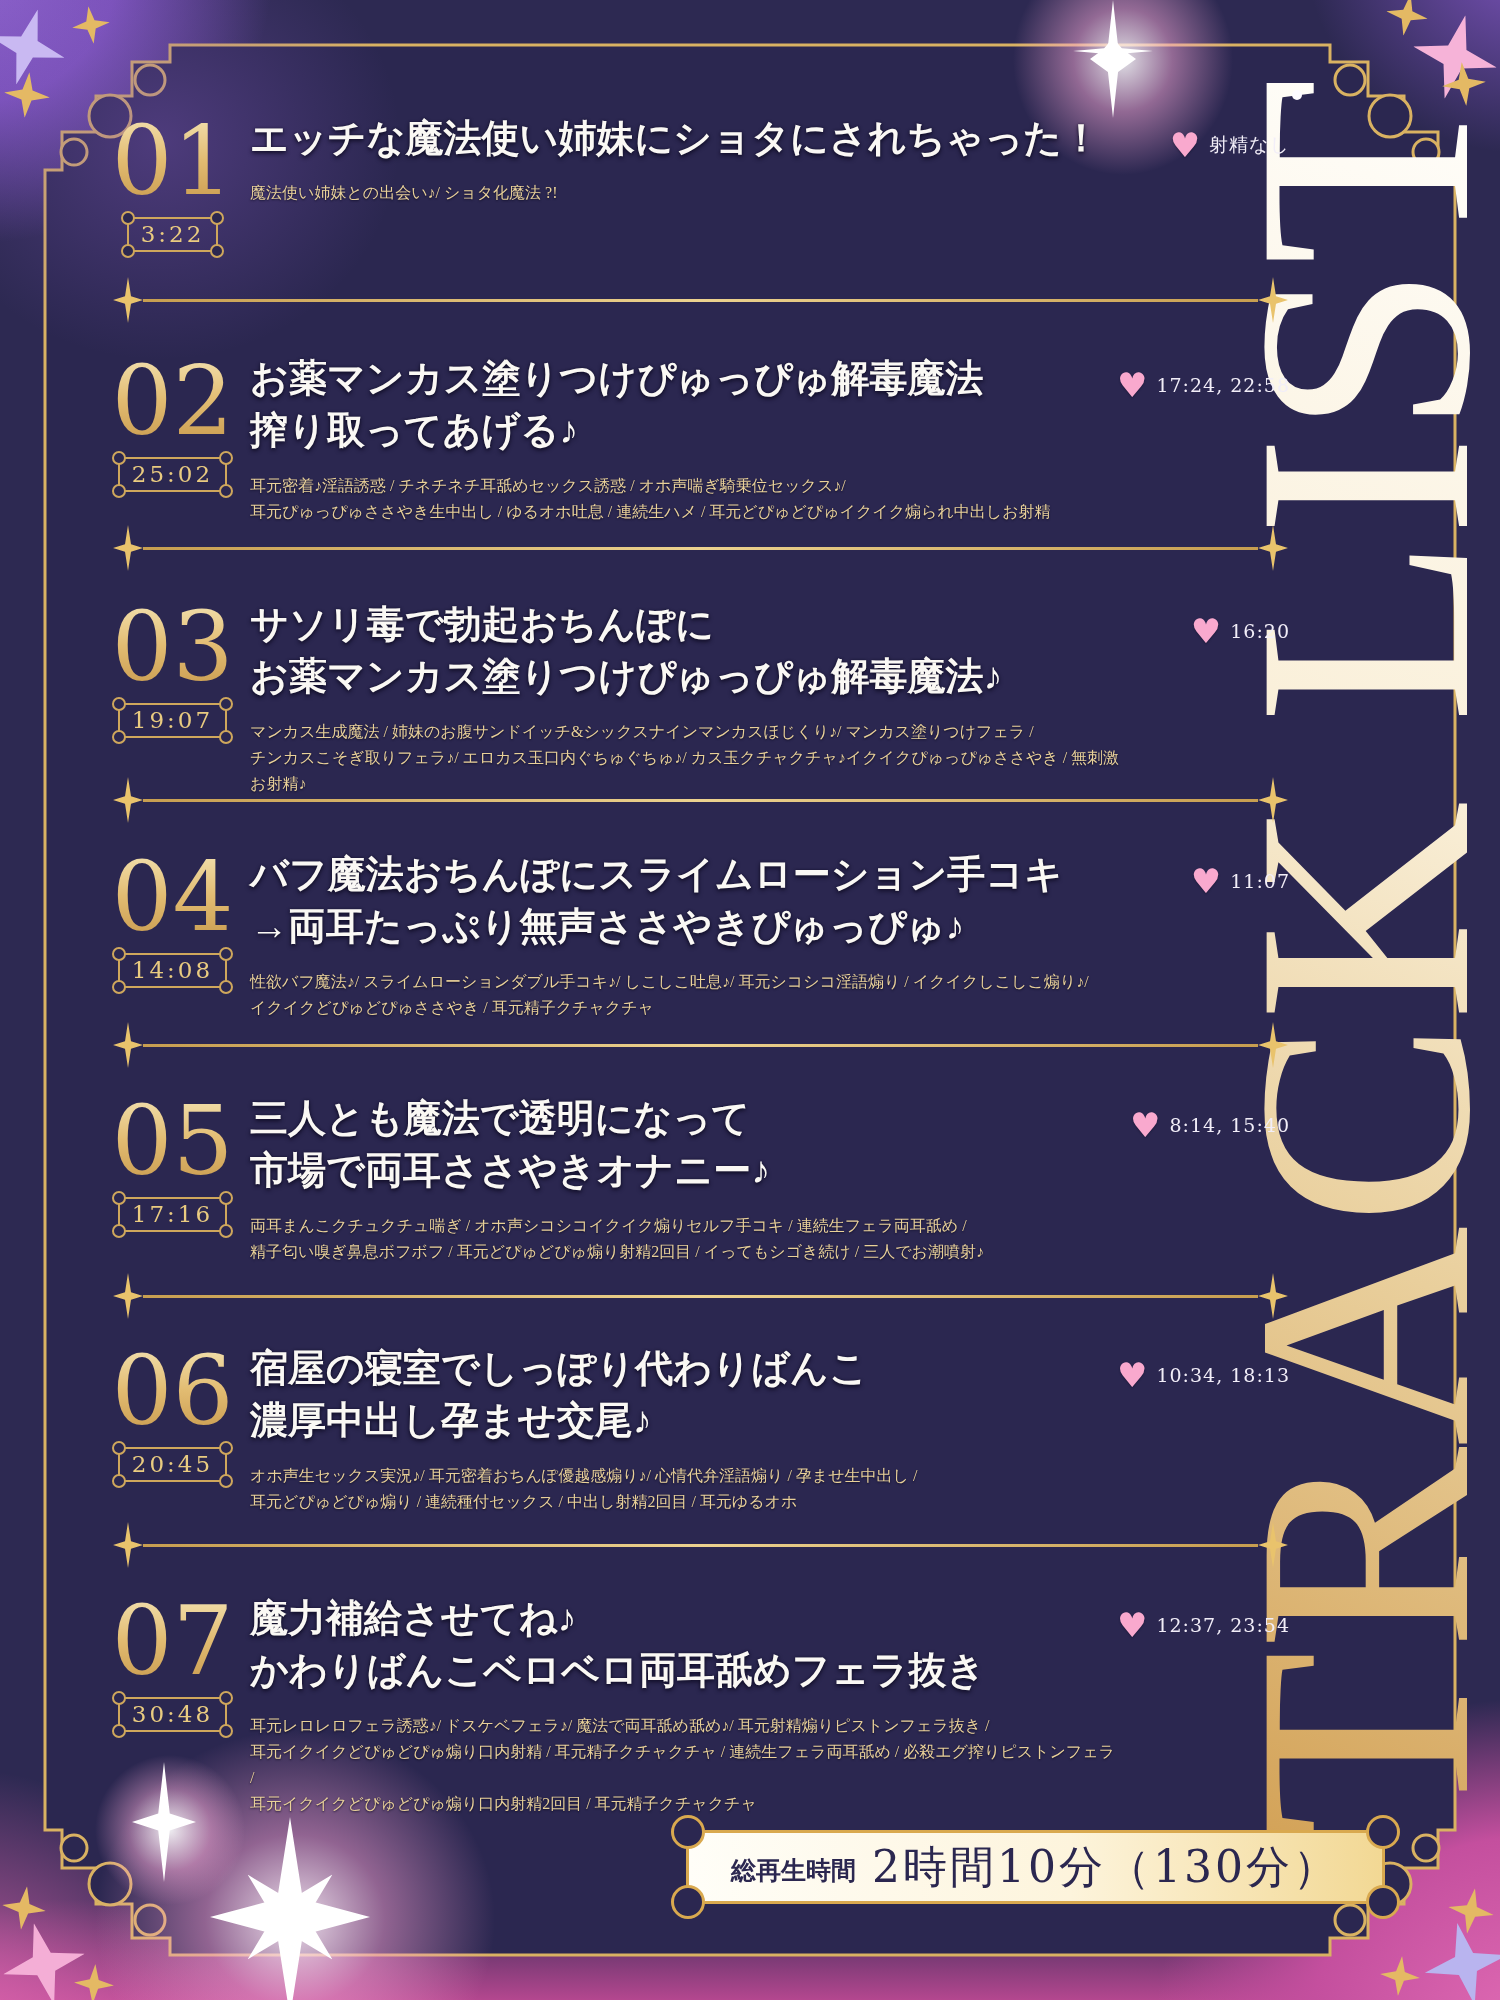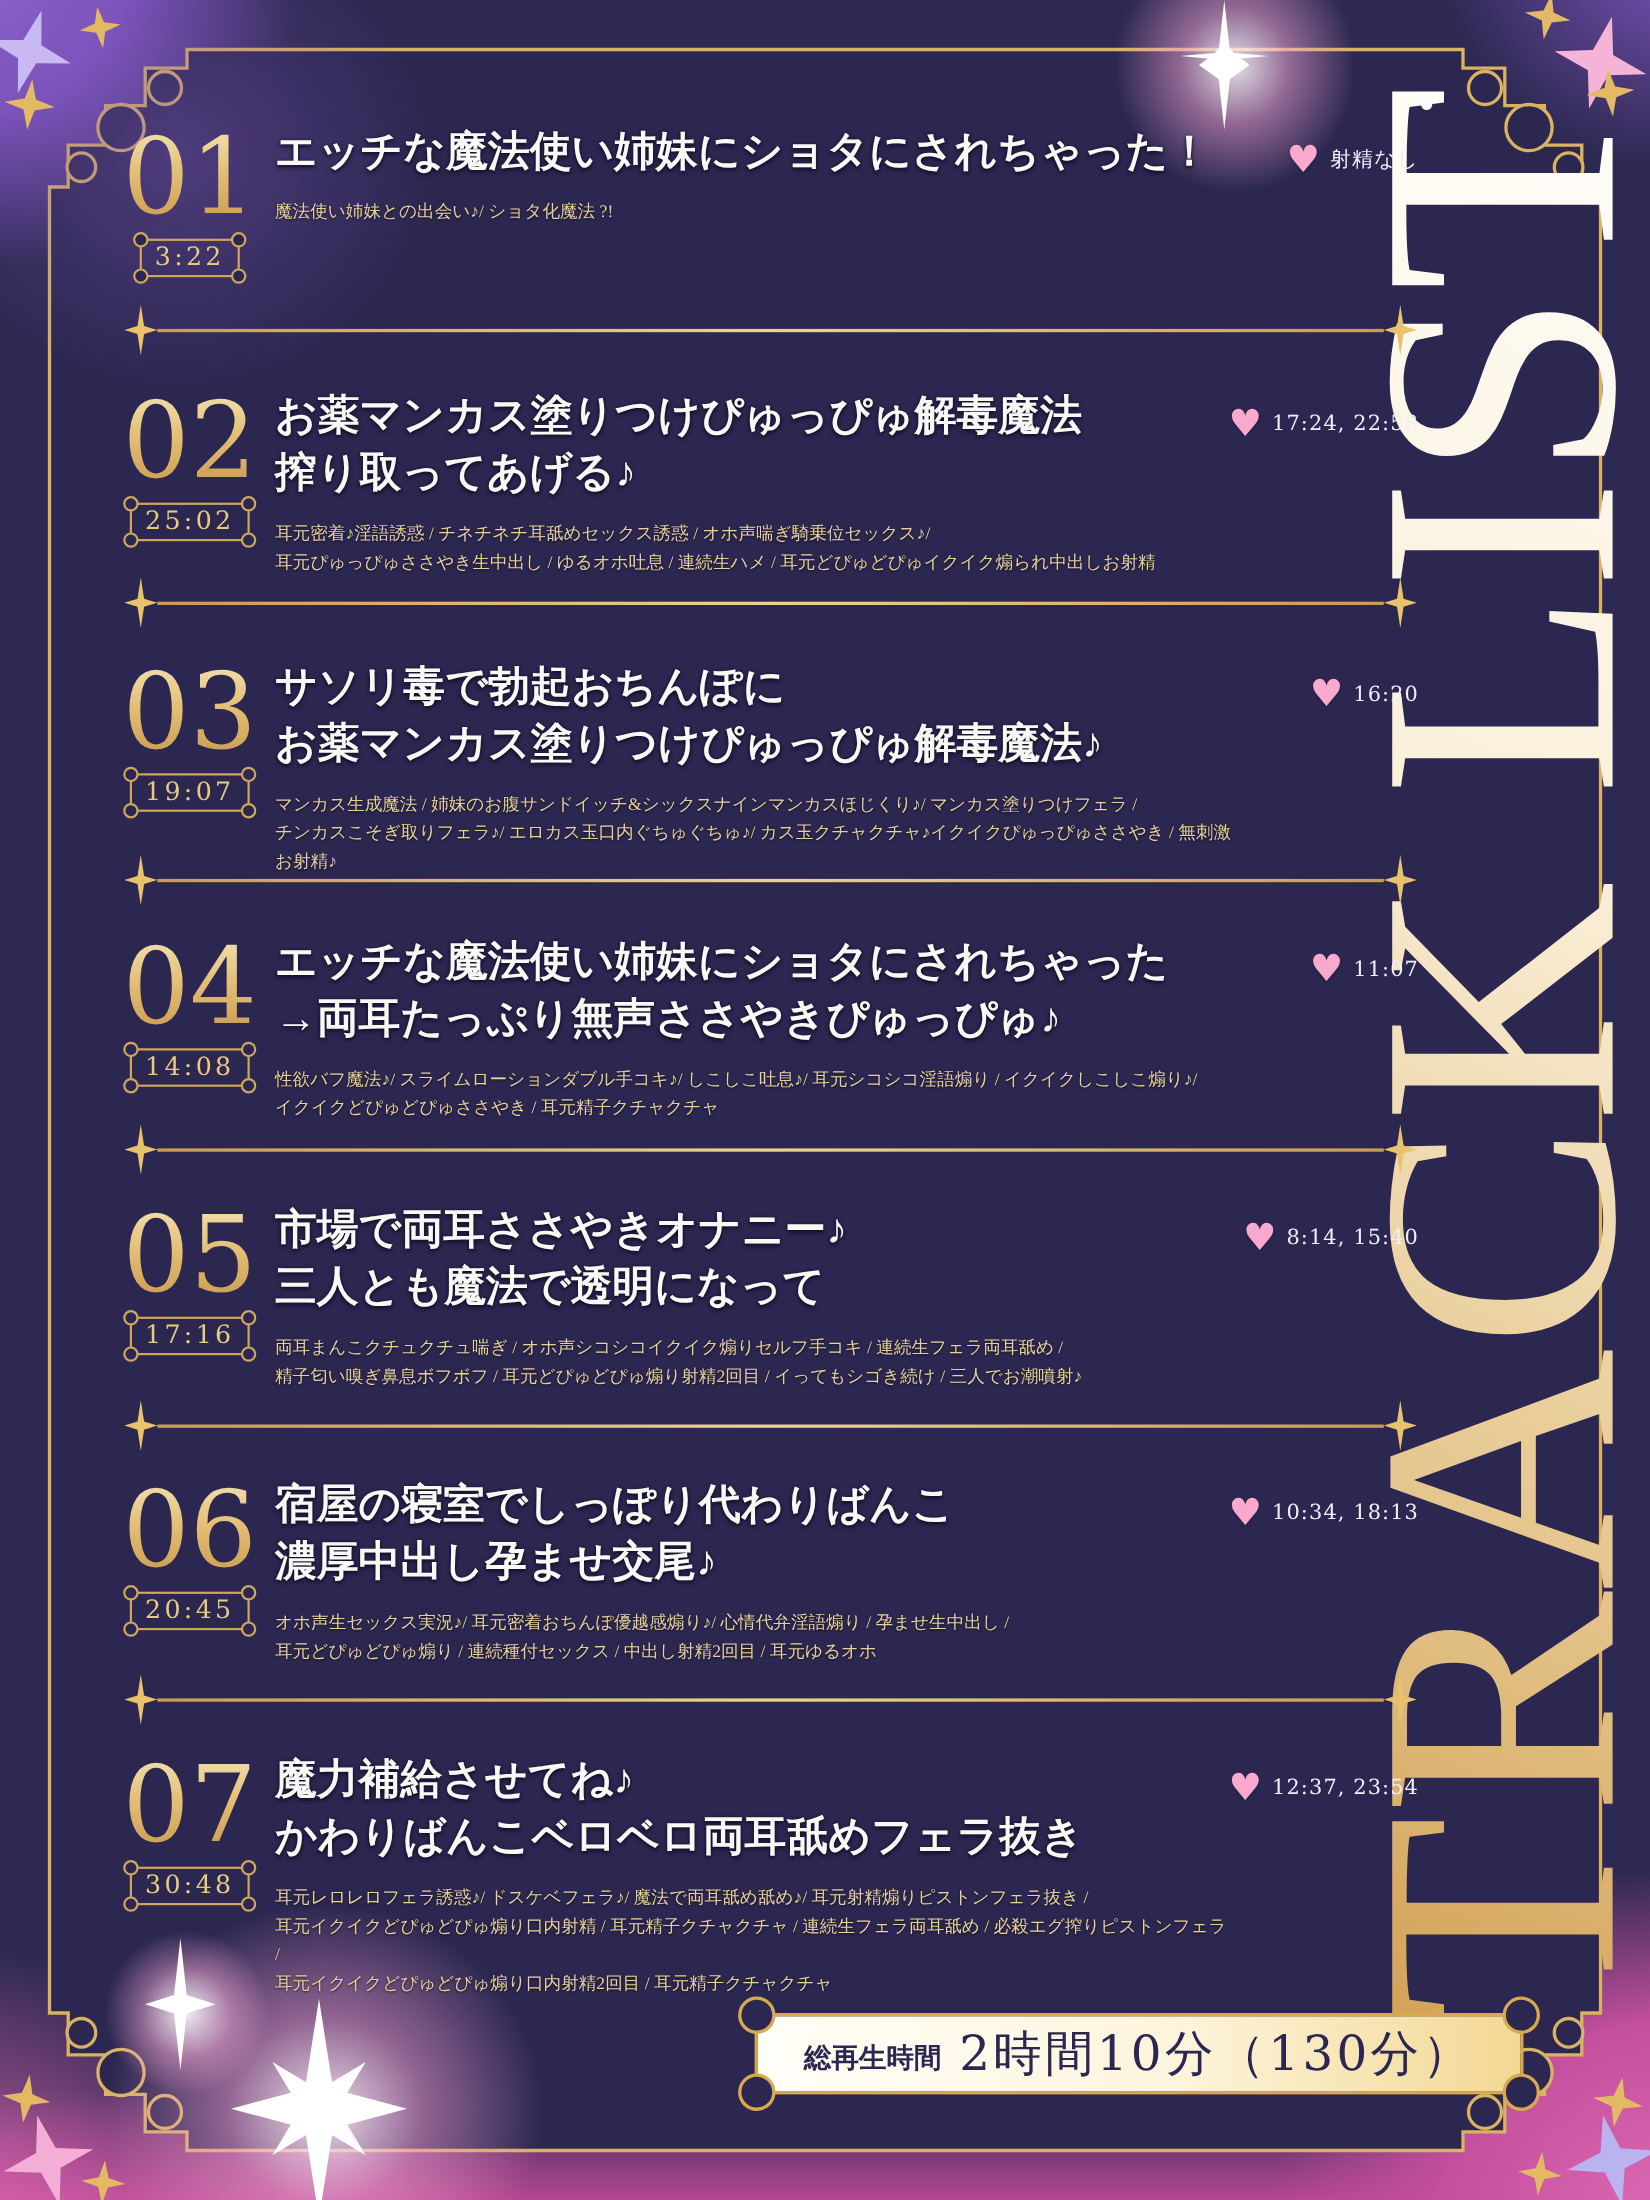--- a/index.html
+++ b/index.html
@@ -224,21 +224,21 @@
         <div class="timebox">
           <span class="nb nb1"></span>
           <span class="nb nb2"></span>
           <span class="nb nb3"></span>
           <span class="nb nb4"></span>
           <span class="t">14:08</span>
         </div>
       </div>
       <div class="main">
         <div class="title">
-            <div>エッチな魔法使い姉妹にショタにされちゃった</div>
+            <div>バフ魔法おちんぽにスライムローション手コキ</div>
             <div>→両耳たっぷり無声ささやきぴゅっぴゅ♪</div>
           </div>
         <div class="desc">
             <div>性欲バフ魔法♪/ スライムローションダブル手コキ♪/ しこしこ吐息♪/ 耳元シコシコ淫語煽り / イクイクしこしこ煽り♪/</div>
             <div>イクイクどぴゅどぴゅささやき / 耳元精子クチャクチャ</div>
           </div>
       </div>
       <div class="heart-badge">
         <span class="heart">♥</span>
         <span class="htimes">11:07</span>
@@ -251,22 +251,22 @@
         <div class="timebox">
           <span class="nb nb1"></span>
           <span class="nb nb2"></span>
           <span class="nb nb3"></span>
           <span class="nb nb4"></span>
           <span class="t">17:16</span>
         </div>
       </div>
       <div class="main">
         <div class="title">
+            <div>三人とも魔法で透明になって</div>
             <div>市場で両耳ささやきオナニー♪</div>
-            <div>三人とも魔法で透明になって</div>
           </div>
         <div class="desc">
             <div>両耳まんこクチュクチュ喘ぎ / オホ声シコシコイクイク煽りセルフ手コキ / 連続生フェラ両耳舐め /</div>
             <div>精子匂い嗅ぎ鼻息ボフボフ / 耳元どぴゅどぴゅ煽り射精2回目 / イってもシゴき続け / 三人でお潮噴射♪</div>
           </div>
       </div>
       <div class="heart-badge">
         <span class="heart">♥</span>
         <span class="htimes">8:14, 15:40</span>
       </div>

